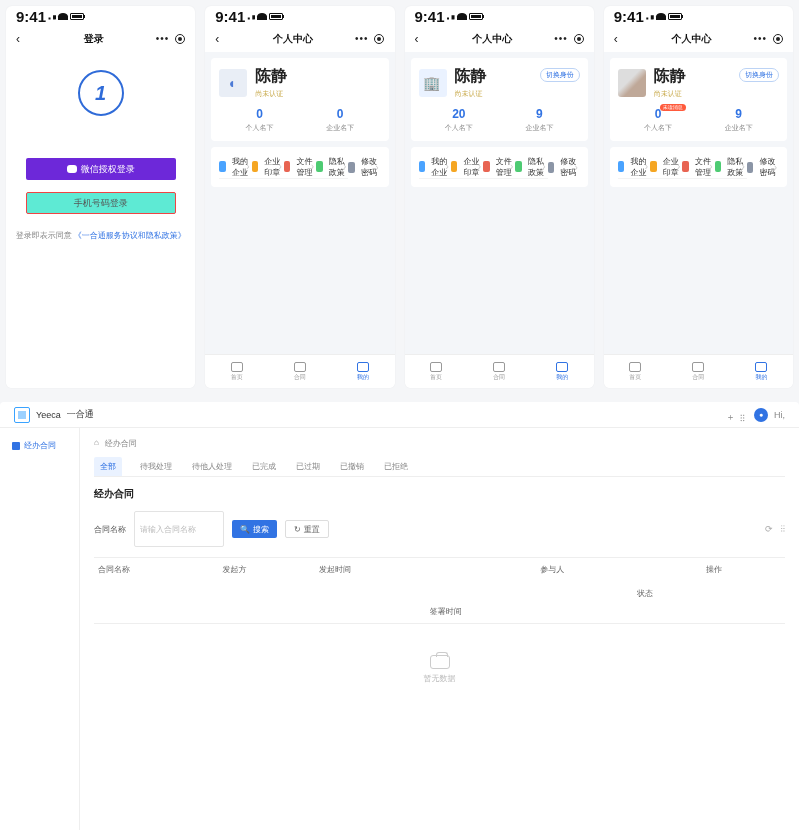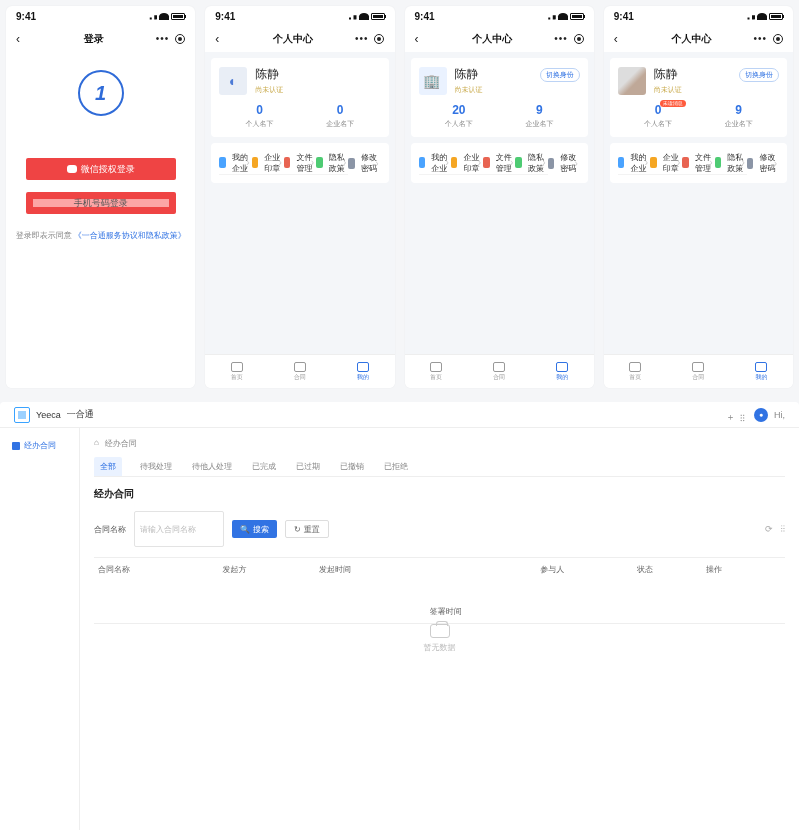--- a/index.html
+++ b/index.html
@@ -1,51 +1,51 @@
 <!DOCTYPE html>
 <html><head>
 <meta charset="utf-8">
 <style>
   *{box-sizing:border-box;margin:0;padding:0;font-family:-apple-system,BlinkMacSystemFont,"PingFang SC","Microsoft YaHei",sans-serif}
   body{background:#f5f6f8;width:799px}
   
   .phones{display:flex;gap:10px;padding:6px}
   .phone{background:#fff;width:190px;height:382px;border-radius:6px;display:flex;flex-direction:column;overflow:hidden;position:relative;box-shadow:0 0 2px rgba(0,0,0,.06)}
-  .statusbar{display:flex;justify-content:space-between;align-items:center;height:20px;padding:0 10px;font-size:10px;font-weight:600;color:#111}
+  .statusbar{display:flex;align-items:center;height:20px;padding:0 10px;font-size:15px;font-weight:600;color:#111}
   .sb-icons{display:flex;gap:2px;align-items:center}
   .signal,.wifi{width:10px;height:7px;background:#111;border-radius:1px}
   .signal{clip-path:polygon(0 100%,25% 100%,25% 70%,45% 70%,45% 100%,70% 100%,70% 40%,100% 40%,100% 0,100% 100%)}
   .wifi{border-radius:50% 50% 0 0}
   .battery{width:14px;height:7px;border:1px solid #111;border-radius:1px;position:relative}
   .battery::after{content:"";position:absolute;right:-2px;top:1px;width:1px;height:3px;background:#111}
   .battery::before{content:"";position:absolute;left:1px;top:1px;width:10px;height:3px;background:#111}
   .navbar{display:flex;align-items:center;justify-content:space-between;height:26px;padding:0 10px}
   .nav-back{font-size:12px;color:#222;width:16px}
   .nav-title{font-size:10px;font-weight:600;color:#111}
   .nav-right{display:flex;gap:6px;align-items:center;color:#222}
   .dots{font-size:10px;letter-spacing:1px;line-height:1}
   .target{width:10px;height:10px;border:1.5px solid #222;border-radius:50%;position:relative}
   .target::after{content:"";position:absolute;inset:2px;border-radius:50%;background:#222}
   .phone-body{flex:1;background:#f4f6f9;overflow:hidden;display:flex;flex-direction:column;gap:6px;padding:6px}
   
   .login-body{background:#fff;align-items:center;padding-top:10px}
   .brand-logo{width:46px;height:46px;border-radius:50%;border:2px solid #2f6bd8;display:flex;align-items:center;justify-content:center;color:#2f6bd8;font-style:italic;font-weight:700;font-size:20px;margin:8px 0 36px}
   .btn{width:150px;height:22px;border-radius:2px;font-size:9px;display:flex;align-items:center;justify-content:center;gap:4px}
-  .btn-primary{background:#ef4444;color:#fff}
+  .btn-primary{background:#6d28d9;color:#fff}
   .btn-wechat-ico{width:10px;height:8px;background:#fff;border-radius:3px;position:relative}
-  .btn-plain{background:#fca5a5;color:#555;border:7px solid #ef4444;margin-top:6px}
+  .btn-plain{background:#5eead4;color:#555;border:1px solid #ef4444;margin-top:6px}
   .login-terms{font-size:8px;color:#888;margin-top:10px;display:flex;gap:2px}
   .login-terms .link{color:#3173e3}
   
   .card{background:#fff;border-radius:4px;padding:8px}
   .profile{display:flex;align-items:center;gap:8px;position:relative}
   .avatar{width:28px;height:28px;border-radius:3px;background:#e9eef6;display:flex;align-items:center;justify-content:center;color:#4d7bd6;font-size:14px}
   .avatar.corp{background:#eaf2ff;color:#2f6bd8}
   .avatar.photo{background:linear-gradient(135deg,#ddd 40%,#bfa898 60%);}
-  .p-name{font-size:12px;font-weight:400;color:#222}
+  .p-name{font-size:16px;font-weight:700;color:#222}
   .p-sub{font-size:7px;color:#c8a94a;margin-top:2px}
   .switch-btn{position:absolute;right:0;top:2px;font-size:7px;color:#3173e3;border:1px solid #bcd3f5;border-radius:8px;padding:1px 5px}
   .stats{display:flex;margin-top:8px}
   .stat{flex:1;text-align:center;position:relative}
   .stat-num{font-size:12px;font-weight:600;color:#3173e3}
   .stat-lbl{font-size:7px;color:#888;margin-top:2px}
   .stat .badge{position:absolute;top:-3px;left:52%;background:#ff5a3c;color:#fff;border-radius:6px;font-size:5px;padding:1px 3px;line-height:1}
   .menu{display:flex;}
   .mi{display:flex;align-items:center;gap:6px;height:24px;border-bottom:1px solid #f3f3f3;font-size:8px;color:#333;position:relative}
   .mi:last-child{border-bottom:none}
@@ -80,21 +80,21 @@
   .d-tab.active{color:#3173e3;background:#eaf2ff;padding:4px 6px;border-radius:2px 2px 0 0}
   .d-title{font-size:10px;font-weight:600;color:#222;margin:4px 0 10px}
   .d-filter{display:flex;align-items:center;gap:8px;margin-bottom:10px}
   .d-label{color:#555}
   .d-input{width:90px;height:18px;border:1px solid #e3e3e3;border-radius:2px;font-size:8px;padding:17px 5px;color:#bbb;display:flex;align-items:center}
   .d-btn{height:18px;padding:0 8px;border-radius:2px;display:flex;align-items:center;gap:3px;font-size:8px}
   .d-btn.primary{background:#3173e3;color:#fff}
   .d-btn.plain{border:1px solid #ddd;color:#666;background:#fff}
   .d-tblhdr{display:flex;border-top:1px solid #eee;border-bottom:1px solid #eee;color:#666}
   .d-th{padding:6px 4px}
-  .d-empty{height:60px;display:flex;flex-direction:column;align-items:center;justify-content:flex-start;color:#bbb;gap:4px}
+  .d-empty{height:60px;display:flex;flex-direction:column;align-items:center;justify-content:flex-end;color:#bbb;gap:4px}
   .d-empty-ico{width:20px;height:14px;border:1.2px solid #ccc;border-radius:3px;position:relative}
   .d-empty-ico::after{content:"";position:absolute;top:-4px;left:5px;width:10px;height:4px;border:1.2px solid #ccc;border-bottom:none;border-radius:3px 3px 0 0}
   .d-toolbar-right{margin-left:auto;color:#aaa;display:flex;gap:8px;font-size:9px}
 </style>
 </head>
 <body>
 
 <div class="phones">
 
   <div class="phone">
@@ -405,21 +405,21 @@
           <span>⟳</span>
           <span>⫶⫶</span>
         </span>
       </div>
       <div class="d-tblhdr" id="d-thead">
           <div class="d-th" style="width: 18%;">合同名称</div>
           <div class="d-th" style="width: 14%;">发起方</div>
           <div class="d-th" style="width: 16%;">发起时间</div>
           <div class="d-th" style="width: 16%; margin-top: 42px;">签署时间</div>
           <div class="d-th" style="width: 14%;">参与人</div>
-          <div class="d-th" style="width: 10%;">状态</div>
+          <div class="d-th" style="width: 10%; margin-top: 24px;">状态</div>
           <div class="d-th" style="width: 12%;">操作</div>
         </div>
       <div class="d-empty">
         <span class="d-empty-ico"></span>
         <span>暂无数据</span>
       </div>
     </div>
   </div>
 </div>
 

